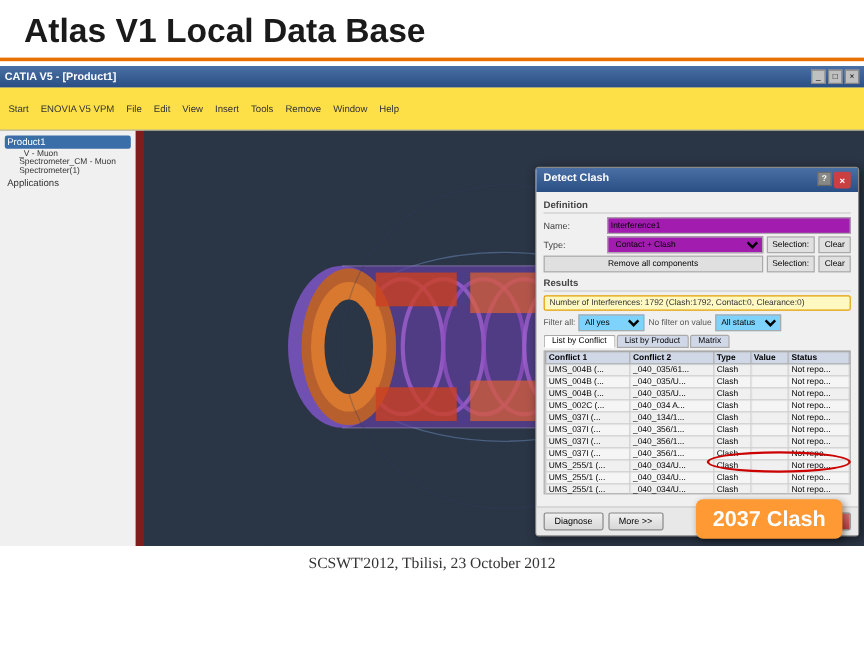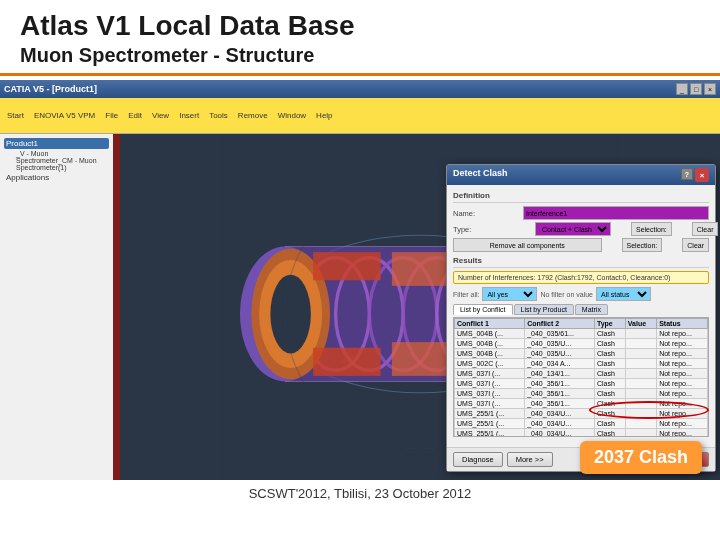--- a/index.html
+++ b/index.html
@@ -181,21 +181,21 @@
       font-weight: bold;
       color: #444;
       margin-bottom: 3px;
       border-bottom: 1px solid #ccc;
       padding-bottom: 2px;
     }
     .form-row {
       display: flex;
       align-items: center;
       margin-bottom: 2px;
-      gap: 20px;
+      gap: 3px;
     }
     .form-label {
       font-size: 7.5px;
       color: #444;
       width: 50px;
       flex-shrink: 0;
     }
     .form-input {
       flex: 1;
       height: 14px;
@@ -332,28 +332,28 @@
       box-shadow: 2px 2px 6px rgba(0,0,0,0.4);
       z-index: 20;
     }
 
     
     .page-footer {
       text-align: center;
       padding: 6px 0 4px 0;
       font-size: 13px;
       color: #333;
+      font-family: Liberation Serif, serif;
     }
   </style>
 </head>
 <body>
 
 <div class="title-area">
   <div class="main-title">Atlas V1 Local Data Base</div>
-  <div class="sub-title">Muon Spectrometer - Structure</div>
 </div>
 <div class="orange-line"></div>
 
 <div class="content-area">
 
   <div class="catia-window">
 
     <div class="catia-titlebar">
       <span class="catia-titlebar-text">CATIA V5 - [Product1]</span>
       <div class="catia-titlebar-buttons">
@@ -436,21 +436,21 @@
           <div class="dialog-body">
 
             <div class="dialog-section">
               <div class="dialog-section-title">Definition</div>
               <div class="form-row">
                 <span class="form-label">Name:</span>
                 <input class="form-input" type="text" value="Interference1" style="">
               </div>
               <div class="form-row">
                 <span class="form-label">Type:</span>
-                <select class="form-input" style="height:14px;font-size:7px;margin-left:12px;">
+                <select class="form-input" style="height:14px;font-size:7px;">
                   <option>Contact + Clash</option>
                 </select>
                 <button class="form-btn">Selection:</button>
                 <button class="form-btn">Clear</button>
               </div>
               <div class="form-row">
                 <button class="form-btn" style="flex:1;">Remove all components</button>
                 <button class="form-btn">Selection:</button>
                 <button class="form-btn">Clear</button>
               </div>

